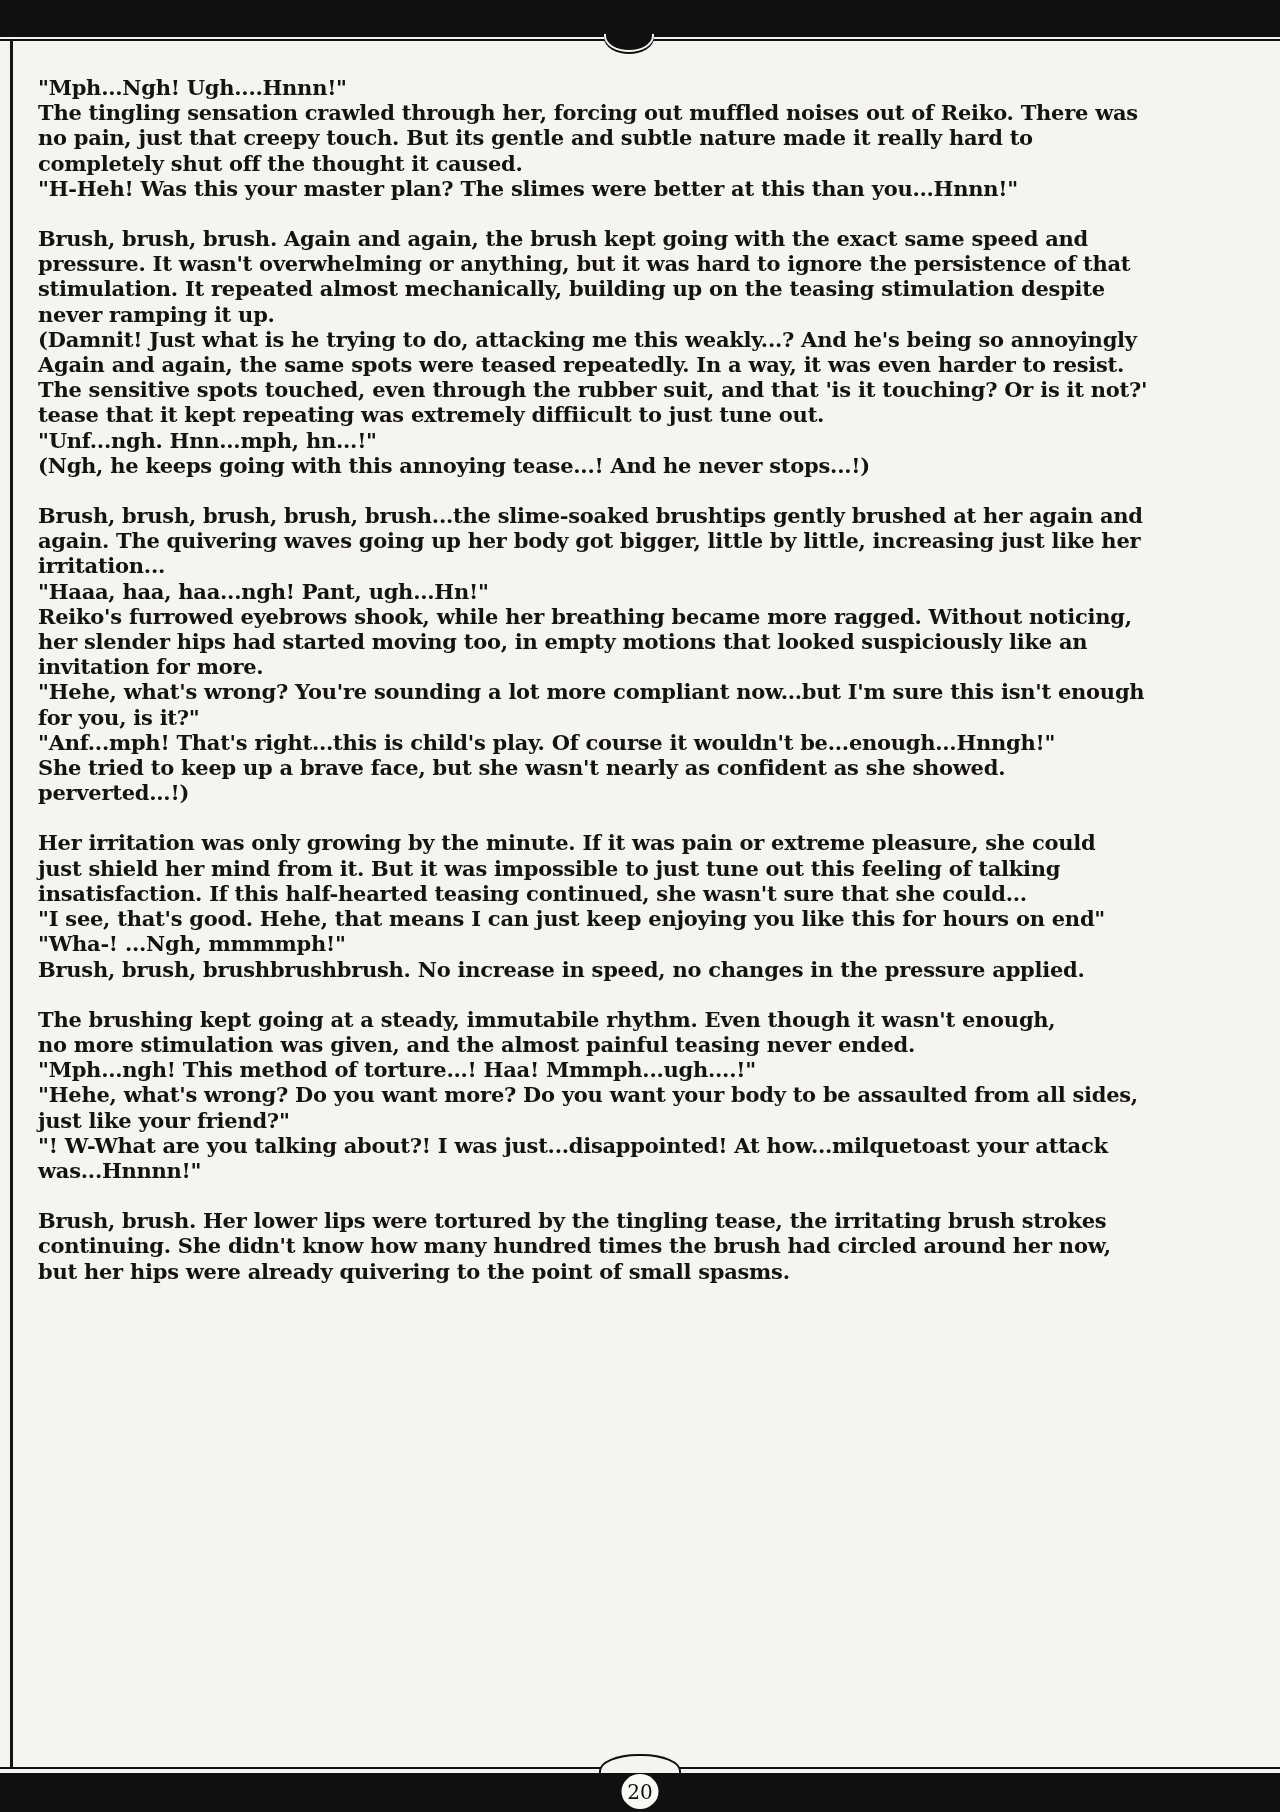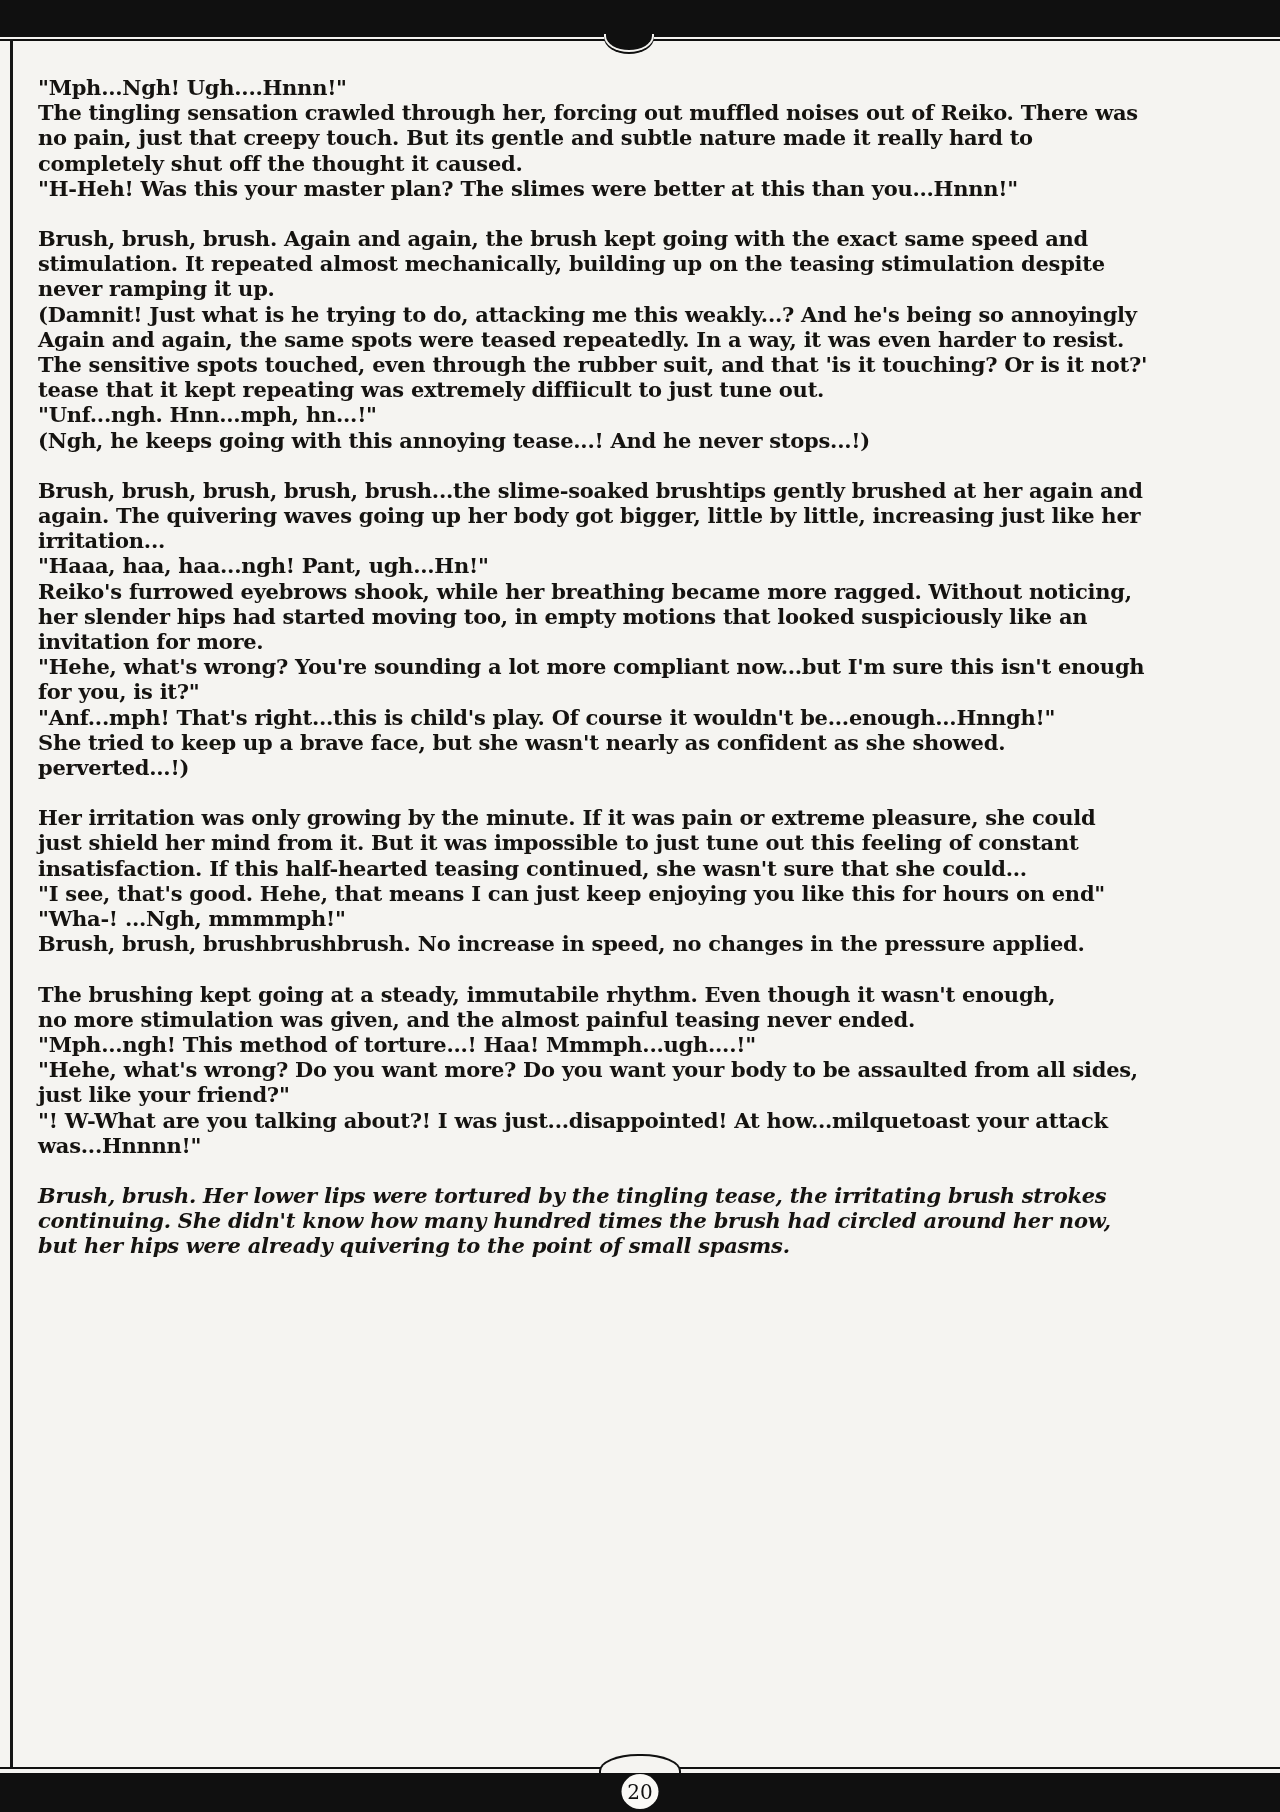--- a/index.html
+++ b/index.html
@@ -43,21 +43,21 @@
   .text-block {
     position: absolute;
     left: 38px; top: 75px; right: 26px;
     color: #151310;
     font-size: 21px;
     font-weight: 700;
     line-height: 25.2px;
     letter-spacing: -0.25px;
   }
   .paragraph { margin: 0 0 25px 0; }
-  .paragraph:last-child { margin-bottom: 16px; font-style: italic; }
+  .paragraph:last-child { margin-bottom: 16px; }
   .line { white-space: nowrap; }
 
   
   .bottom-rule {
     position: absolute; bottom: 43px; left: 0;
     width: 100%; height: 2px;
     background: #101010;
   }
   .bottom-arc {
     position: absolute; bottom: 39px; left: 50%;
@@ -103,20 +103,21 @@
   <div class="text-block">
       <div class="paragraph">
         <div class="line">"Mph...Ngh! Ugh....Hnnn!"</div>
         <div class="line">The tingling sensation crawled through her, forcing out muffled noises out of Reiko. There was</div>
         <div class="line">no pain, just that creepy touch. But its gentle and subtle nature made it really hard to</div>
         <div class="line">completely shut off the thought it caused.</div>
         <div class="line">"H-Heh! Was this your master plan? The slimes were better at this than you...Hnnn!"</div>
       </div>
       <div class="paragraph">
         <div class="line">Brush, brush, brush. Again and again, the brush kept going with the exact same speed and</div>
+        <div class="line">pressure. It wasn't overwhelming or anything, but it was hard to ignore the persistence of that</div>
         <div class="line">stimulation. It repeated almost mechanically, building up on the teasing stimulation despite</div>
         <div class="line">never ramping it up.</div>
         <div class="line">(Damnit! Just what is he trying to do, attacking me this weakly...? And he's being so annoyingly</div>
         <div class="line">Again and again, the same spots were teased repeatedly. In a way, it was even harder to resist.</div>
         <div class="line">The sensitive spots touched, even through the rubber suit, and that 'is it touching? Or is it not?'</div>
         <div class="line">tease that it kept repeating was extremely diffiicult to just tune out.</div>
         <div class="line">"Unf...ngh. Hnn...mph, hn...!"</div>
         <div class="line">(Ngh, he keeps going with this annoying tease...! And he never stops...!)</div>
       </div>
       <div class="paragraph">
@@ -128,21 +129,21 @@
         <div class="line">her slender hips had started moving too, in empty motions that looked suspiciously like an</div>
         <div class="line">invitation for more.</div>
         <div class="line">"Hehe, what's wrong? You're sounding a lot more compliant now...but I'm sure this isn't enough</div>
         <div class="line">for you, is it?"</div>
         <div class="line">"Anf...mph! That's right...this is child's play. Of course it wouldn't be...enough...Hnngh!"</div>
         <div class="line">She tried to keep up a brave face, but she wasn't nearly as confident as she showed.</div>
         <div class="line">perverted...!)</div>
       </div>
       <div class="paragraph">
         <div class="line">Her irritation was only growing by the minute. If it was pain or extreme pleasure, she could</div>
-        <div class="line">just shield her mind from it. But it was impossible to just tune out this feeling of constant</div>
+        <div class="line">just shield her mind from it. But it was impossible to just tune out this feeling of talking</div>
         <div class="line">insatisfaction. If this half-hearted teasing continued, she wasn't sure that she could...</div>
         <div class="line">"I see, that's good. Hehe, that means I can just keep enjoying you like this for hours on end"</div>
         <div class="line">"Wha-! ...Ngh, mmmmph!"</div>
         <div class="line">Brush, brush, brushbrushbrush. No increase in speed, no changes in the pressure applied.</div>
       </div>
       <div class="paragraph">
         <div class="line">The brushing kept going at a steady, immutabile rhythm. Even though it wasn't enough,</div>
         <div class="line">no more stimulation was given, and the almost painful teasing never ended.</div>
         <div class="line">"Mph...ngh! This method of torture...! Haa! Mmmph...ugh....!"</div>
         <div class="line">"Hehe, what's wrong? Do you want more? Do you want your body to be assaulted from all sides,</div>

